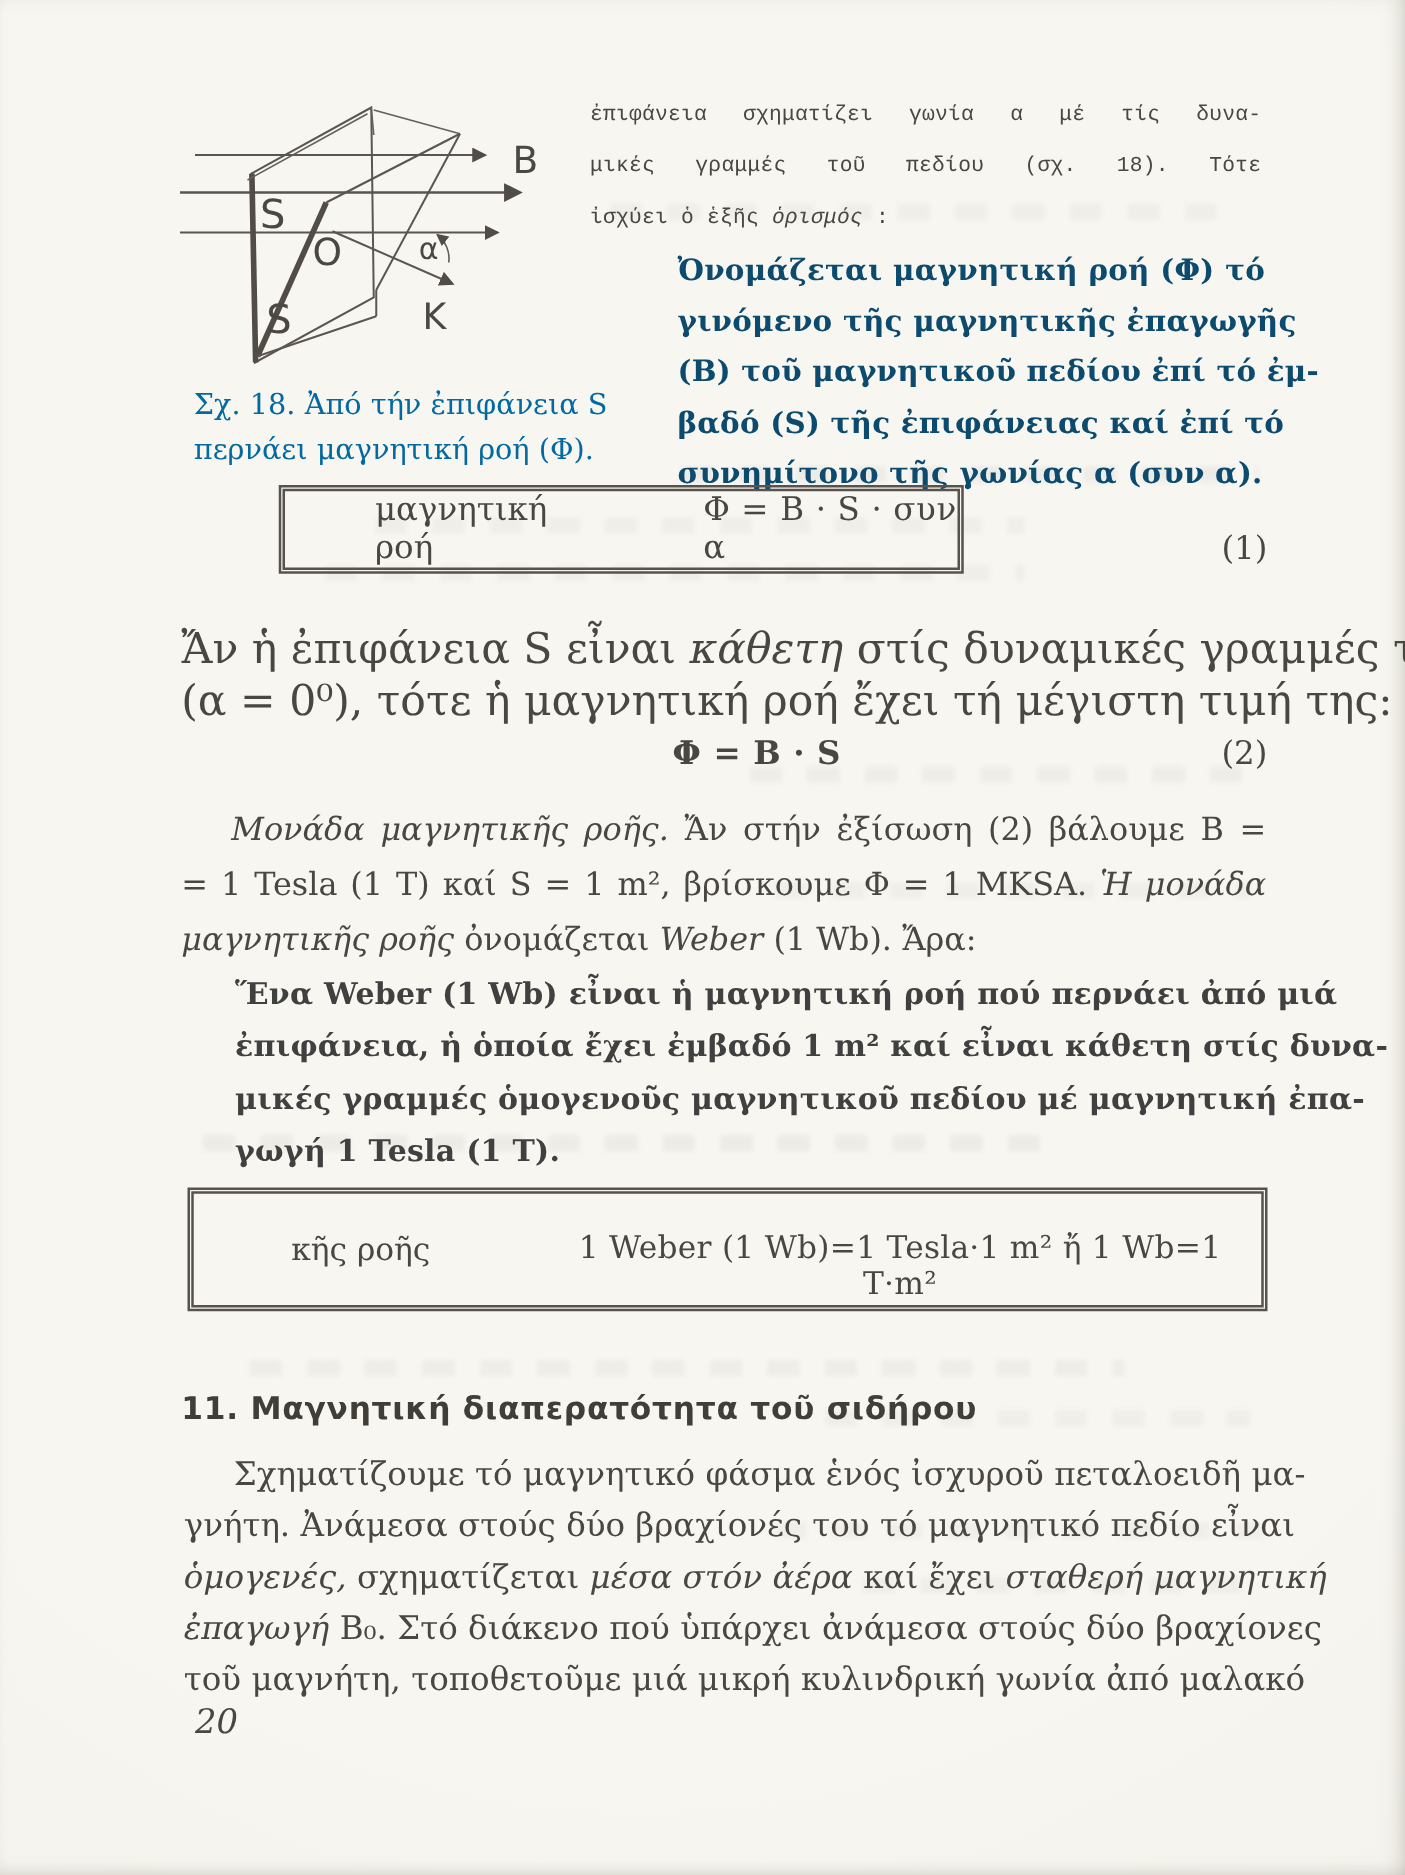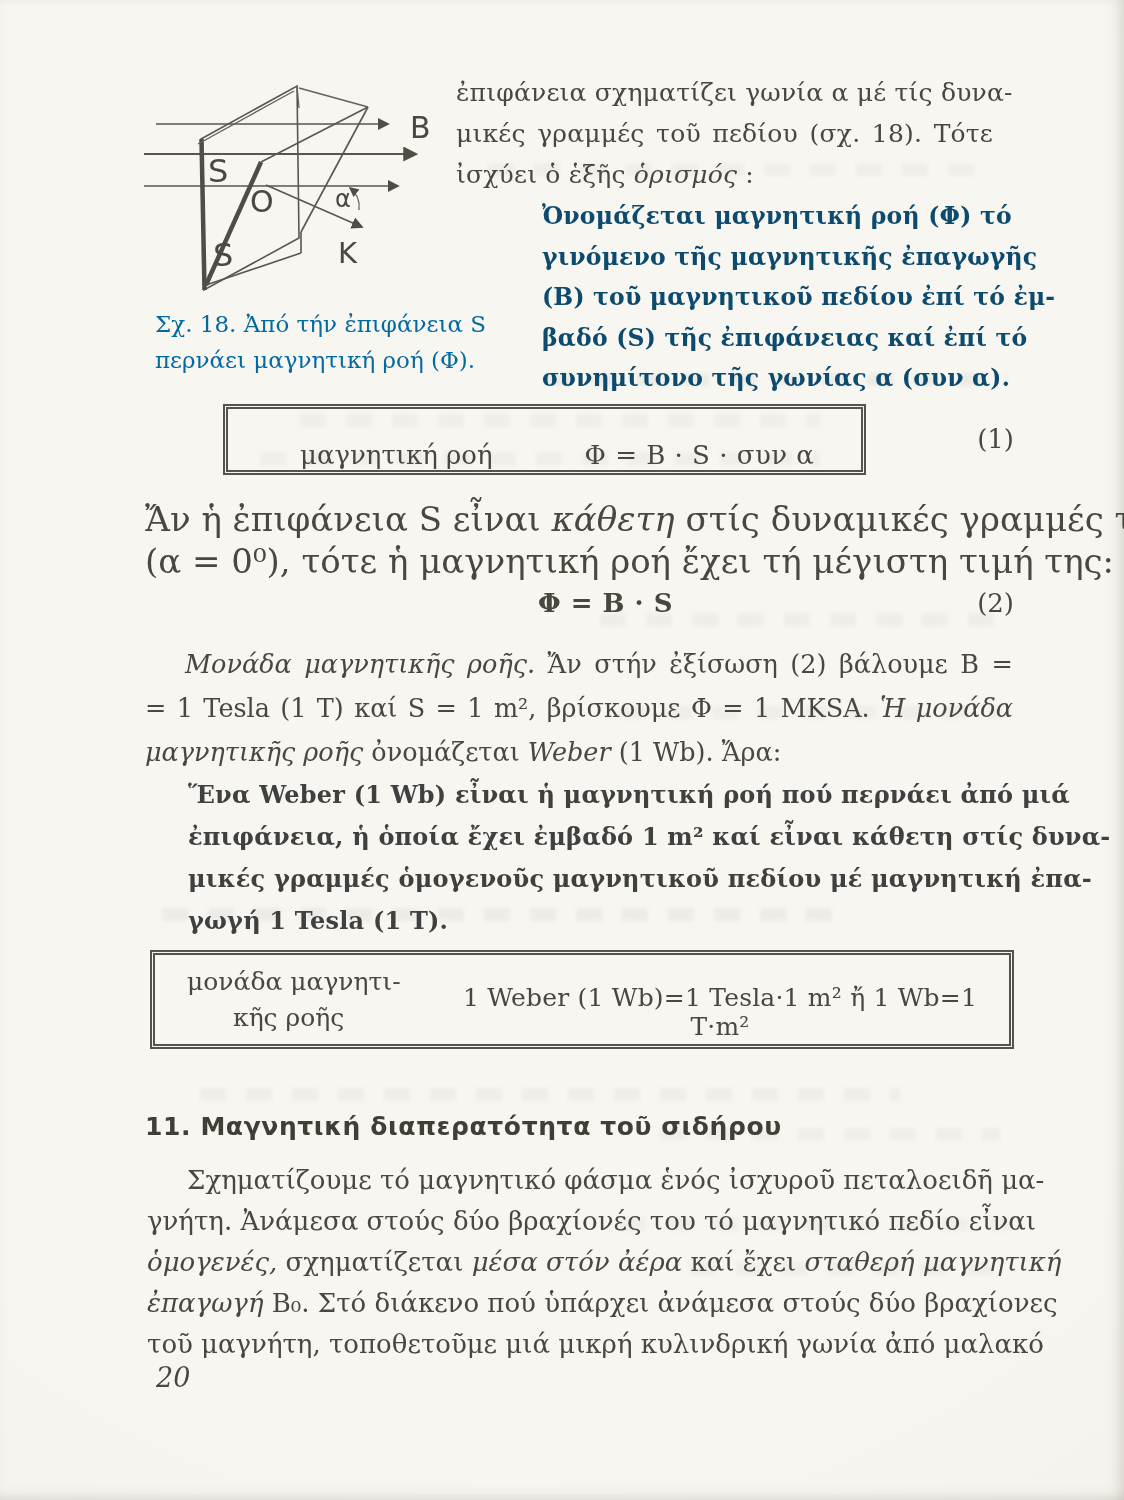--- a/index.html
+++ b/index.html
@@ -15,27 +15,27 @@
   .line { white-space:nowrap; }
   .j { text-align:justify; text-align-last:justify; }
   .it { font-style:italic; }
 
   
   .ghost { position:absolute; height:13px; opacity:.07; filter:blur(2px); pointer-events:none;
     background:repeating-linear-gradient(90deg,#6b665c 0 26px, transparent 26px 46px); }
 
   #figure18 { left:138px; top:76px; width:332px; height:234px; }
 
-  #intro { left:456px; top:72px; width:537px; font-size:25px; line-height:41px; letter-spacing:.2px; }
+  #intro { left:472px; top:72px; width:537px; font-size:17px; line-height:41px; letter-spacing:.2px;font-family:Liberation Mono, monospace; }
   #definition { left:542px; top:196px; width:470px; font-size:23.5px; font-weight:bold;
     line-height:40.5px; color:#0c4a6e; letter-spacing:.2px; }
   #caption { left:155px; top:306px; width:322px; font-size:23px; line-height:36px; color:#0369a1; }
 
-  #box1 { left:223px; top:404px; width:643px; height:71px; border:5px double #57534c;
-    display:flex; align-items:flex-end; font-size:26px; box-sizing:border-box; }
+  #box1 { left:223px; top:388px; width:548px; height:71px; border:5px double #57534c;
+    display:flex; align-items:flex-start; font-size:26px; box-sizing:border-box; }
   #box1 .lbl { margin-left:72px; }
   #box1 .frm { margin-left:92px; letter-spacing:.5px; }
   #eqnum1 { left:952px; top:424px; width:62px; font-size:26px; text-align:right; }
 
   #para-perp { left:145px; top:498px; width:868px; font-size:34px; line-height:42px; }
 
   #eq2 { left:538px; top:588px; font-size:26px; letter-spacing:.5px;font-weight:bold; }
   #eqnum2 { left:952px; top:588px; width:62px; font-size:26px; text-align:right; }
 
   #para-unit { left:145px; top:642px; width:868px; font-size:25.5px; line-height:44px; }
@@ -153,21 +153,20 @@
 
 <div id="weber" class="abs">
   <div class="line j">Ἕνα Weber (1 Wb) εἶναι ἡ μαγνητική ροή πού περνάει ἀπό μιά</div>
   <div class="line j">ἐπιφάνεια, ἡ ὁποία ἔχει ἐμβαδό 1 m² καί εἶναι κάθετη στίς δυνα-</div>
   <div class="line j">μικές γραμμές ὁμογενοῦς μαγνητικοῦ πεδίου μέ μαγνητική ἐπα-</div>
   <div class="line">γωγή 1 Tesla (1 T).</div>
 </div>
 
 <div id="box2" class="abs">
   <div class="lblcol">
-    <div class="line">μονάδα μαγνητι-</div>
     <div class="line lbl2">κῆς ροῆς</div>
   </div>
   <div class="frm">1 Weber (1 Wb)=1 Tesla·1 m² ἤ 1 Wb=1 T·m²</div>
 </div>
 
 <div id="heading" class="abs">11. Μαγνητική διαπερατότητα τοῦ σιδήρου</div>
 
 <div id="para-iron" class="abs">
   <div class="line j ind">Σχηματίζουμε τό μαγνητικό φάσμα ἑνός ἰσχυροῦ πεταλοειδῆ μα-</div>
   <div class="line j">γνήτη. Ἀνάμεσα στούς δύο βραχίονές του τό μαγνητικό πεδίο εἶναι</div>

